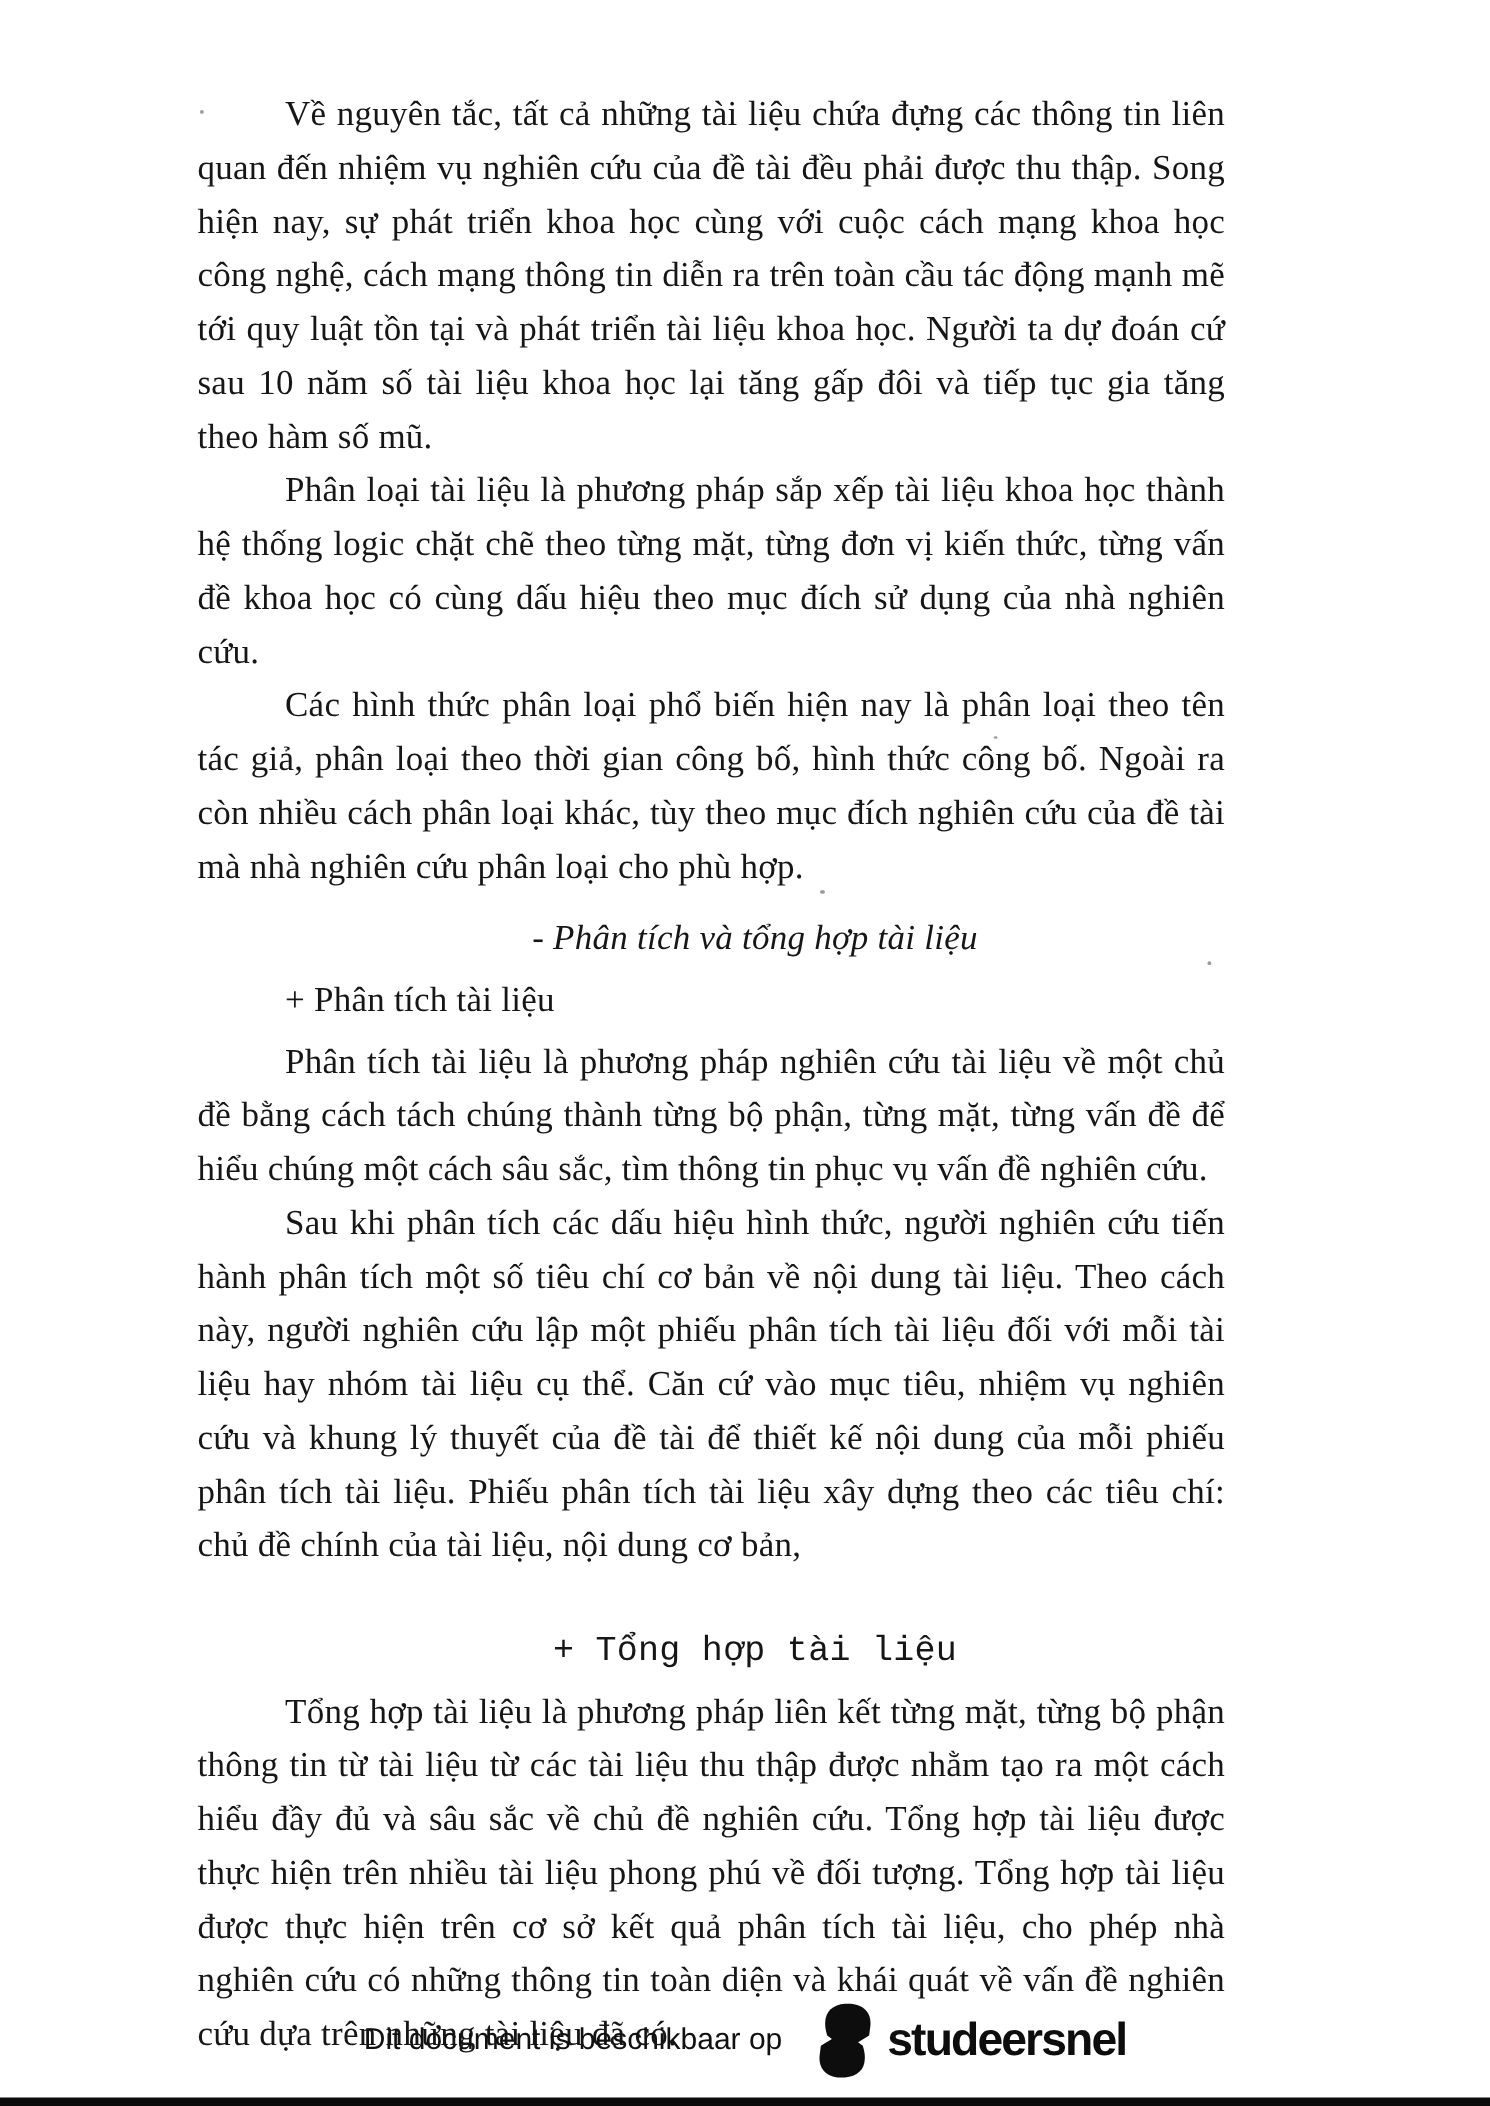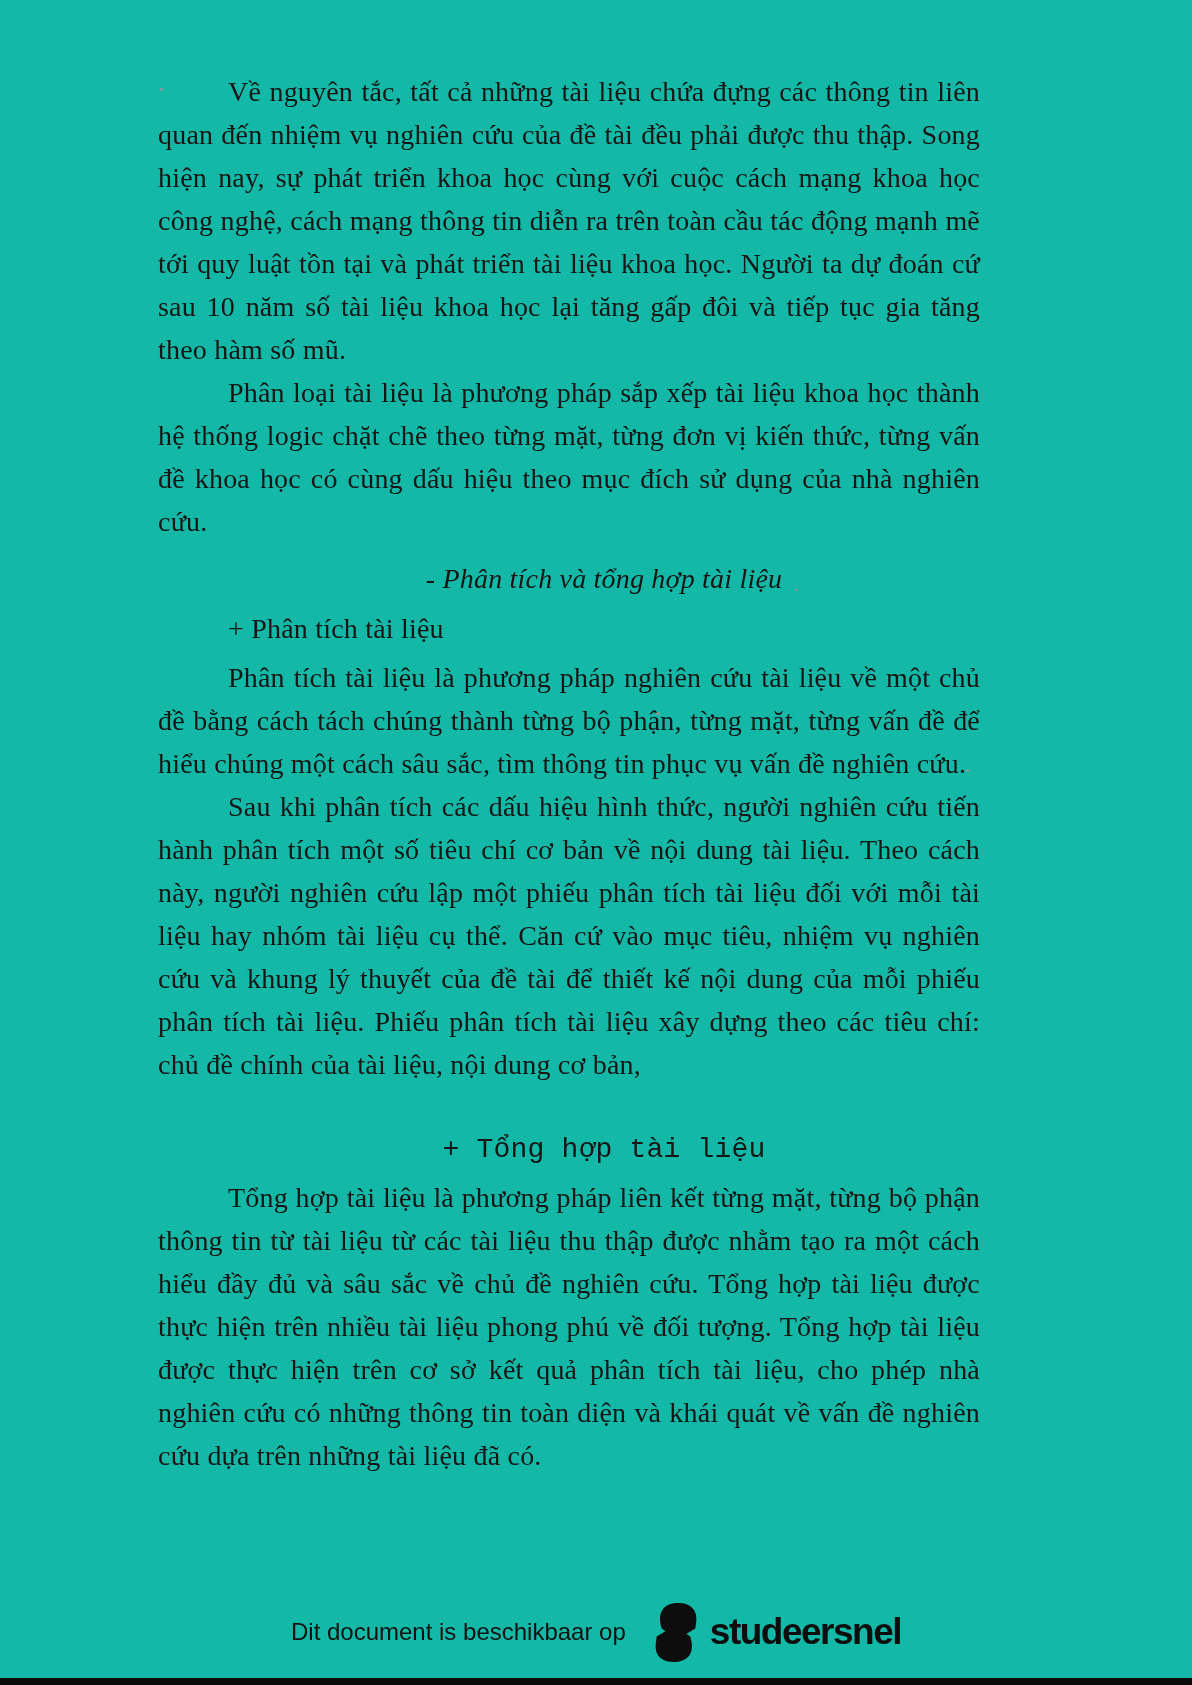--- a/index.html
+++ b/index.html
@@ -5,21 +5,21 @@
   html, body {
     margin: 0;
     padding: 0;
     background: #e8e8e8;
   }
   .page {
     position: relative;
     width: 1192px;
     height: 1685px;
     margin: 0 auto;
-    background: #14b8a6;
+    background: #ffffff;
     overflow: hidden;
     font-family: "Liberation Serif", "DejaVu Serif", serif;
     color: #161616;
   }
   .content {
     position: absolute;
     left: 158px;
     top: 70px;
     width: 822px;
     font-size: 28px;
@@ -95,20 +95,21 @@
   }
 </style>
 </head>
 <body>
 
 <div class="page">
 
   <div class="content">
     <p class="para">Về nguyên tắc, tất cả những tài liệu chứa đựng các thông tin liên quan đến nhiệm vụ nghiên cứu của đề tài đều phải được thu thập. Song hiện nay, sự phát triển khoa học cùng với cuộc cách mạng khoa học công nghệ, cách mạng thông tin diễn ra trên toàn cầu tác động mạnh mẽ tới quy luật tồn tại và phát triển tài liệu khoa học. Người ta dự đoán cứ sau 10 năm số tài liệu khoa học lại tăng gấp đôi và tiếp tục gia tăng theo hàm số mũ.</p>
     <p class="para">Phân loại tài liệu là phương pháp sắp xếp tài liệu khoa học thành hệ thống logic chặt chẽ theo từng mặt, từng đơn vị kiến thức, từng vấn đề khoa học có cùng dấu hiệu theo mục đích sử dụng của nhà nghiên cứu.</p>
+    <p class="para">Các hình thức phân loại phổ biến hiện nay là phân loại theo tên tác giả, phân loại theo thời gian công bố, hình thức công bố. Ngoài ra còn nhiều cách phân loại khác, tùy theo mục đích nghiên cứu của đề tài mà nhà nghiên cứu phân loại cho phù hợp.</p>
     <p class="head-italic">- Phân tích và tổng hợp tài liệu</p>
     <p class="head">+ Phân tích tài liệu</p>
     <p class="para">Phân tích tài liệu là phương pháp nghiên cứu tài liệu về một chủ đề bằng cách tách chúng thành từng bộ phận, từng mặt, từng vấn đề để hiểu chúng một cách sâu sắc, tìm thông tin phục vụ vấn đề nghiên cứu.</p>
     <p class="para">Sau khi phân tích các dấu hiệu hình thức, người nghiên cứu tiến hành phân tích một số tiêu chí cơ bản về nội dung tài liệu. Theo cách này, người nghiên cứu lập một phiếu phân tích tài liệu đối với mỗi tài liệu hay nhóm tài liệu cụ thể. Căn cứ vào mục tiêu, nhiệm vụ nghiên cứu và khung lý thuyết của đề tài để thiết kế nội dung của mỗi phiếu phân tích tài liệu. Phiếu phân tích tài liệu xây dựng theo các tiêu chí: chủ đề chính của tài liệu, nội dung cơ bản,</p>
     <p class="head-spaced">+ Tổng hợp tài liệu</p>
     <p class="para">Tổng hợp tài liệu là phương pháp liên kết từng mặt, từng bộ phận thông tin từ tài liệu từ các tài liệu thu thập được nhằm tạo ra một cách hiểu đầy đủ và sâu sắc về chủ đề nghiên cứu. Tổng hợp tài liệu được thực hiện trên nhiều tài liệu phong phú về đối tượng. Tổng hợp tài liệu được thực hiện trên cơ sở kết quả phân tích tài liệu, cho phép nhà nghiên cứu có những thông tin toàn diện và khái quát về vấn đề nghiên cứu dựa trên những tài liệu đã có.</p>
   </div>
 
   <div class="speck" style="left:160px; top:88px; width:3px; height:3px;"></div>
   <div class="speck" style="left:795px; top:589px; width:3px; height:2px;"></div>

